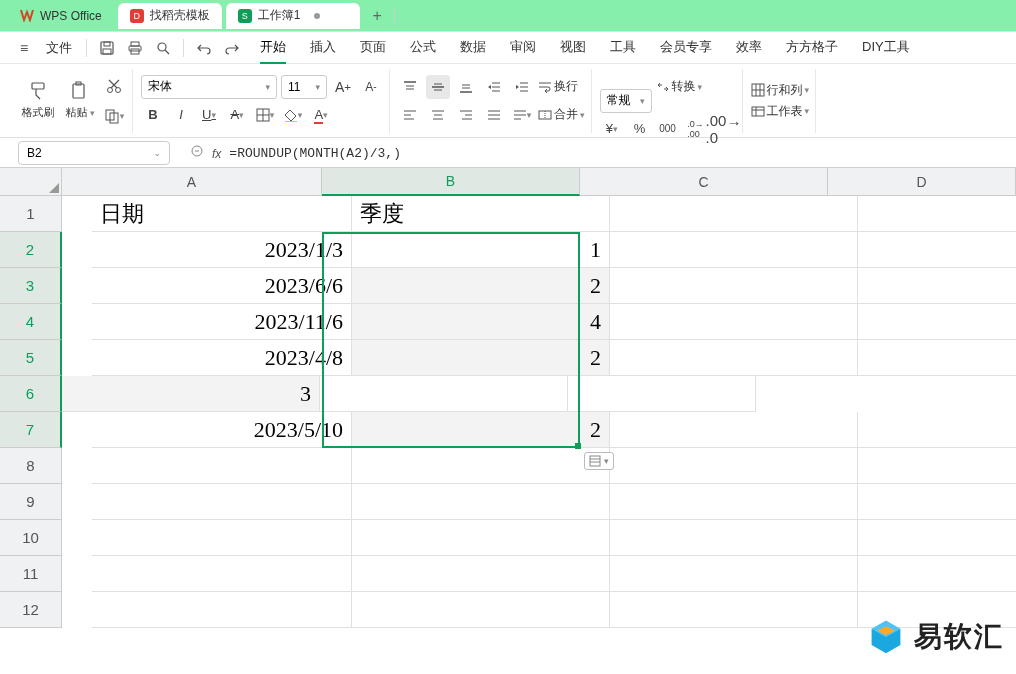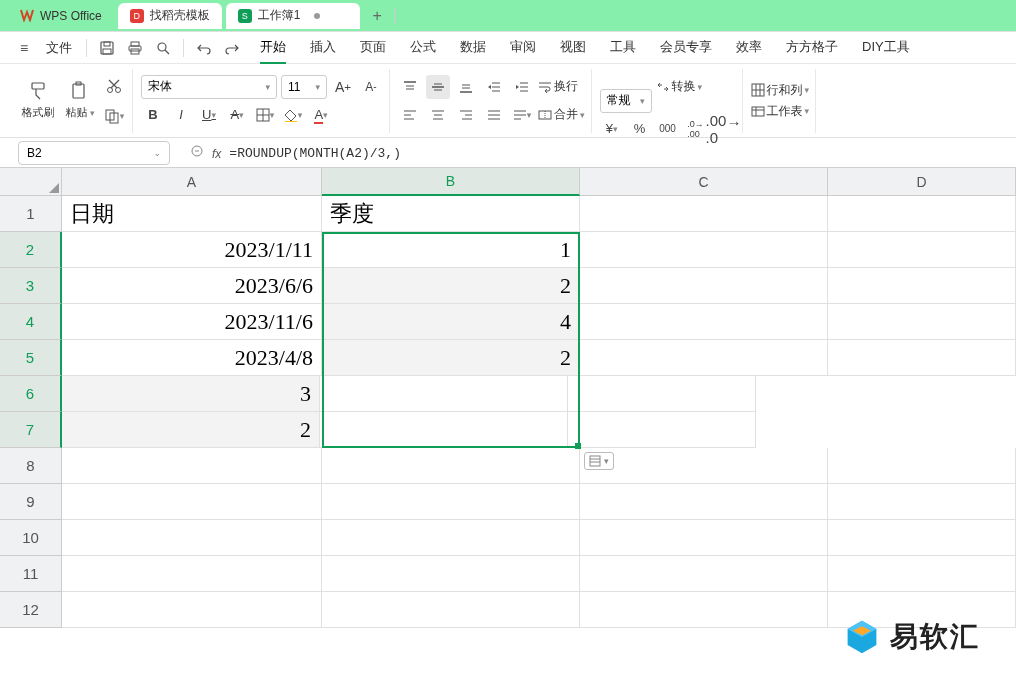--- a/index.html
+++ b/index.html
@@ -55,32 +55,32 @@
 .col-headers { position: absolute; left: 62px; top: 0; height: 28px; display: flex; }
 .col-h { background: #f0f1f2; border-right: 1px solid #ccc; border-bottom: 1px solid #ccc; display: flex; align-items: center; justify-content: center; font-size: 14px; color: #555; }
 .col-h.sel { background: #e0e8e4; color: #0f9d58; border-bottom: 2px solid #0f9d58; }
 .row-headers { position: absolute; left: 0; top: 28px; width: 62px; }
 .row-h { height: 36px; background: #f0f1f2; border-right: 1px solid #ccc; border-bottom: 1px solid #ccc; display: flex; align-items: center; justify-content: center; font-size: 15px; color: #555; }
 .row-h.sel { background: #e0e8e4; color: #0f9d58; border-right: 2px solid #0f9d58; }
 .cells { position: absolute; left: 62px; top: 28px; }
 .cell-row { display: flex; height: 36px; }
 .cell { border-right: 1px solid #e0e0e0; border-bottom: 1px solid #e0e0e0; padding: 0 8px; display: flex; align-items: center; font-size: 22px; font-family: "SimSun", serif; color: #000; }
 .cell.right { justify-content: flex-end; }
-.cell.col-A { width: 260px; }
+.cell.col-A { width: 260px; margin-left: 30px; }
 .cell.col-B { width: 258px; }
 .cell.col-C { width: 248px; }
 .cell.col-D { width: 188px; }
 .cell.shaded { background: #f3f3f3; }
 
 .selection { position: absolute; border: 2px solid #0f9d58; pointer-events: none; }
 .sel-handle { position: absolute; width: 6px; height: 6px; background: #0f9d58; right: -3px; bottom: -3px; }
 .paste-ind { position: absolute; border: 1px solid #bbb; border-radius: 3px; padding: 2px 4px; background: #fff; font-size: 11px; color: #555; display: flex; align-items: center; gap: 3px; }
 
 
-.watermark { position: absolute; right: 36px; bottom: 18px; display: flex; align-items: center; gap: 10px; }
+.watermark { position: absolute; right: 12px; bottom: 18px; display: flex; align-items: center; gap: 10px; }
 .watermark-logo { width: 36px; height: 36px; }
 .watermark-text { font-size: 28px; font-weight: bold; color: #222; letter-spacing: 2px; }
 </style>
 </head>
 <body>
 
 <div class="title-bar">
   <div class="title-tab main">
     <span class="wps-logo">
       <svg width="14" height="14" viewBox="0 0 14 14">
@@ -426,21 +426,21 @@
     <div class="row-h">12</div>
   </div>
   <div class="cells">
     <div class="cell-row">
       <div class="cell col-A">日期</div>
       <div class="cell col-B">季度</div>
       <div class="cell col-C"></div>
       <div class="cell col-D"></div>
     </div>
     <div class="cell-row">
-      <div class="cell col-A right">2023/1/11</div>
+      <div class="cell col-A right">2023/1/3</div>
       <div class="cell col-B right">1</div>
       <div class="cell col-C"></div>
       <div class="cell col-D"></div>
     </div>
     <div class="cell-row">
       <div class="cell col-A right">2023/6/6</div>
       <div class="cell col-B right shaded">2</div>
       <div class="cell col-C"></div>
       <div class="cell col-D"></div>
     </div>
@@ -455,20 +455,21 @@
       <div class="cell col-B right shaded">2</div>
       <div class="cell col-C"></div>
       <div class="cell col-D"></div>
     </div>
     <div class="cell-row">
       <div class="cell col-B right shaded">3</div>
       <div class="cell col-C"></div>
       <div class="cell col-D"></div>
     </div>
     <div class="cell-row">
+      <div class="cell col-A right">2023/5/10</div>
       <div class="cell col-B right shaded">2</div>
       <div class="cell col-C"></div>
       <div class="cell col-D"></div>
     </div>
     <div class="cell-row">
         <div class="cell col-A"></div>
         <div class="cell col-B"></div>
         <div class="cell col-C"></div>
         <div class="cell col-D"></div>
       </div>

